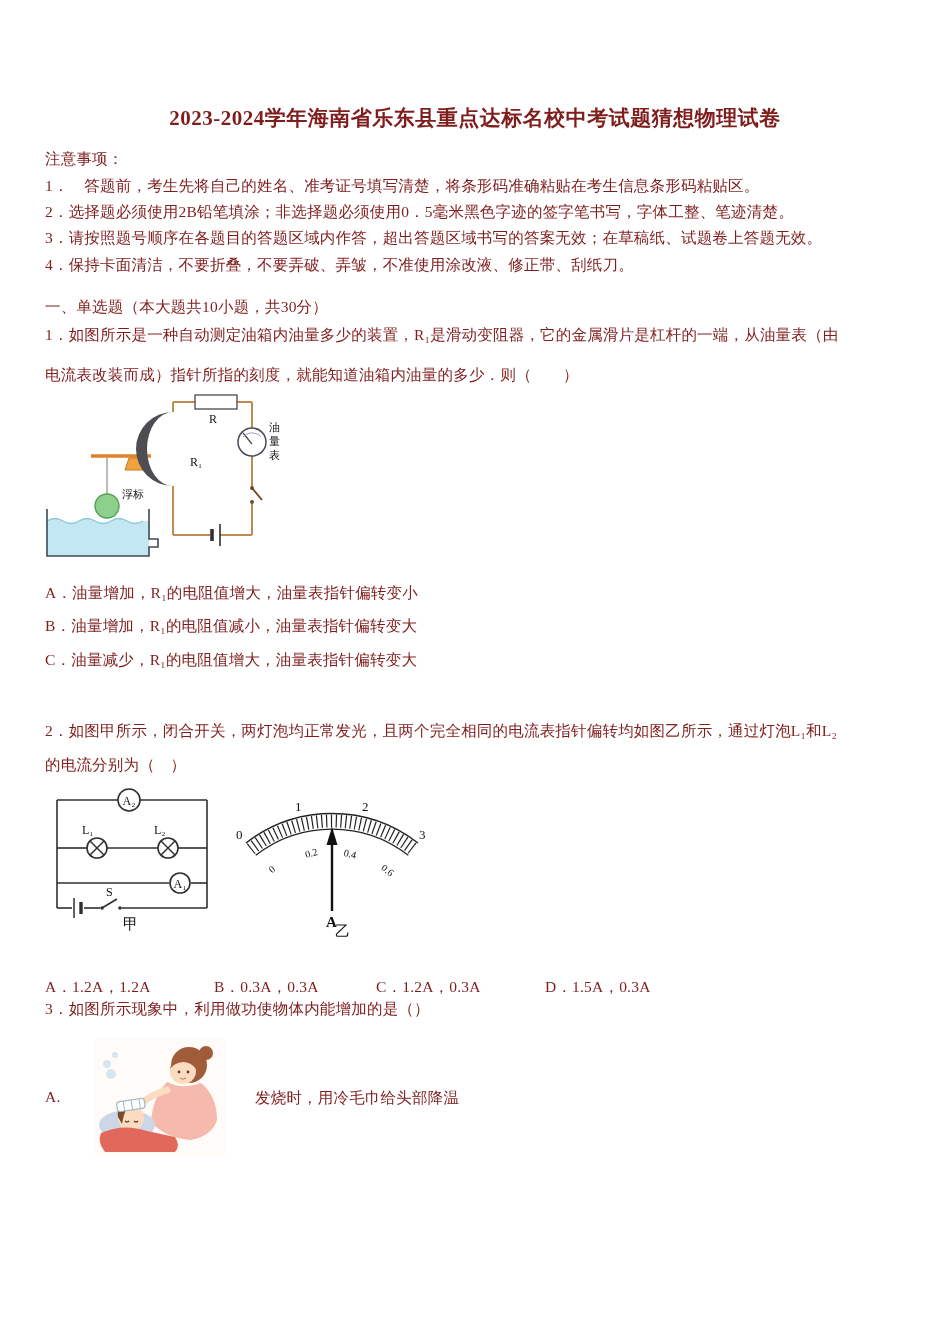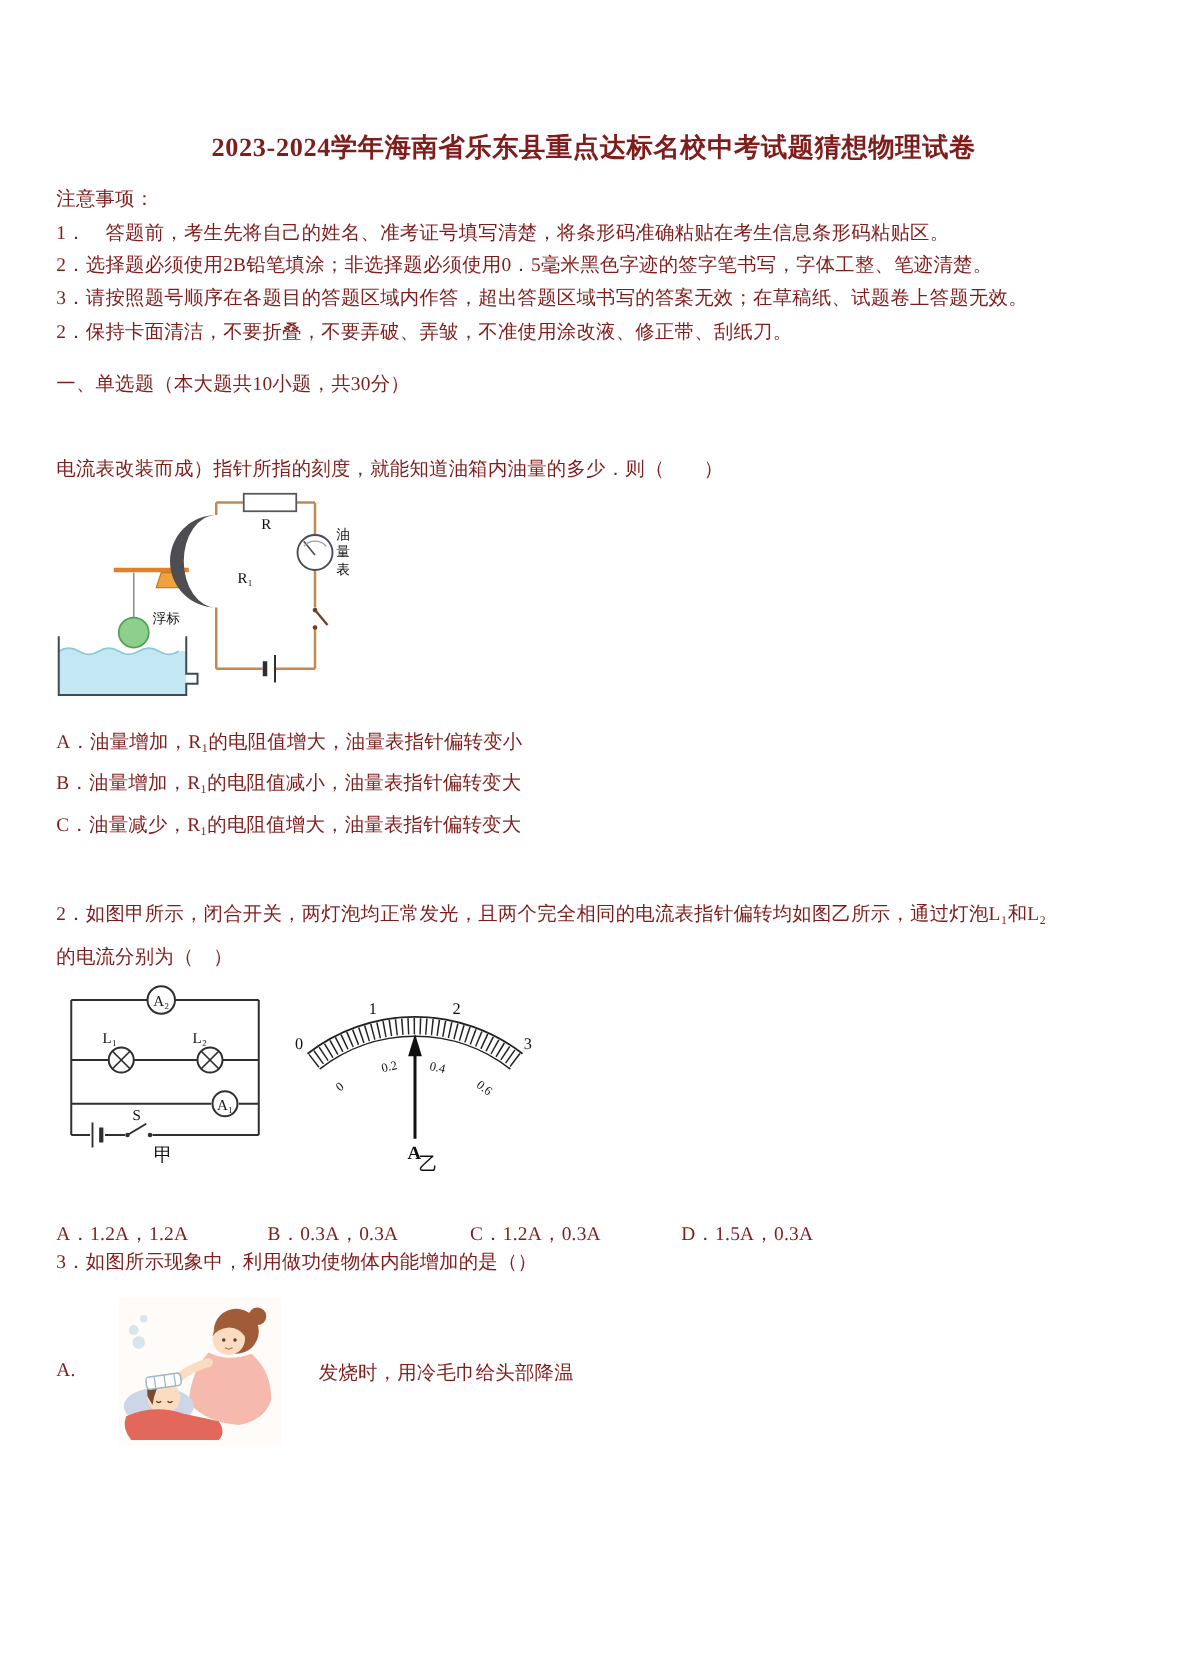--- a/index.html
+++ b/index.html
@@ -22,24 +22,25 @@
 <body>
 
 <div class="page">
 
   <div class="t title" style="top:104px">2023-2024学年海南省乐东县重点达标名校中考试题猜想物理试卷</div>
 
   <div class="t" style="top:149px">注意事项：</div>
   <div class="t" style="top:176px">1．　答题前，考生先将自己的姓名、准考证号填写清楚，将条形码准确粘贴在考生信息条形码粘贴区。</div>
   <div class="t" style="top:202px">2．选择题必须使用2B铅笔填涂；非选择题必须使用0．5毫米黑色字迹的签字笔书写，字体工整、笔迹清楚。</div>
   <div class="t" style="top:228px">3．请按照题号顺序在各题目的答题区域内作答，超出答题区域书写的答案无效；在草稿纸、试题卷上答题无效。</div>
-  <div class="t" style="top:255px">2．保持卡面清洁，不要折叠，不要弄破、弄皱，不准使用涂改液、修正带、刮纸刀。</div>
+  <div class="t" style="top:255px">4．保持卡面清洁，不要折叠，不要弄破、弄皱，不准使用涂改液、修正带、刮纸刀。</div>
 
   <div class="t" style="top:297px">一、单选题（本大题共10小题，共30分）</div>
 
+  <div class="t" style="top:325px">1．如图所示是一种自动测定油箱内油量多少的装置，R₁是滑动变阻器，它的金属滑片是杠杆的一端，从油量表（由</div>
   <div class="t" style="top:365px">电流表改装而成）指针所指的刻度，就能知道油箱内油量的多少．则（　　）</div>
 
   <svg style="left:45px;top:390px" width="250" height="178" viewBox="0 0 250 178">
 
     <g>
       <path d="M2,131 Q10,126 18,131 T34,131 T50,131 T66,131 T82,131 T98,131 L104,131 L104,166 L2,166 Z" fill="#c4e8f3" stroke="none"></path>
       <path d="M2,131 Q10,126 18,131 T34,131 T50,131 T66,131 T82,131 T98,131" fill="none" stroke="#86c9dc" stroke-width="1.4"></path>
       <path d="M2,119 L2,166 L104,166 L104,157 L113,157 L113,149 L104,149 L104,119" fill="none" stroke="#3e4a55" stroke-width="1.6"></path>
     </g>
 

